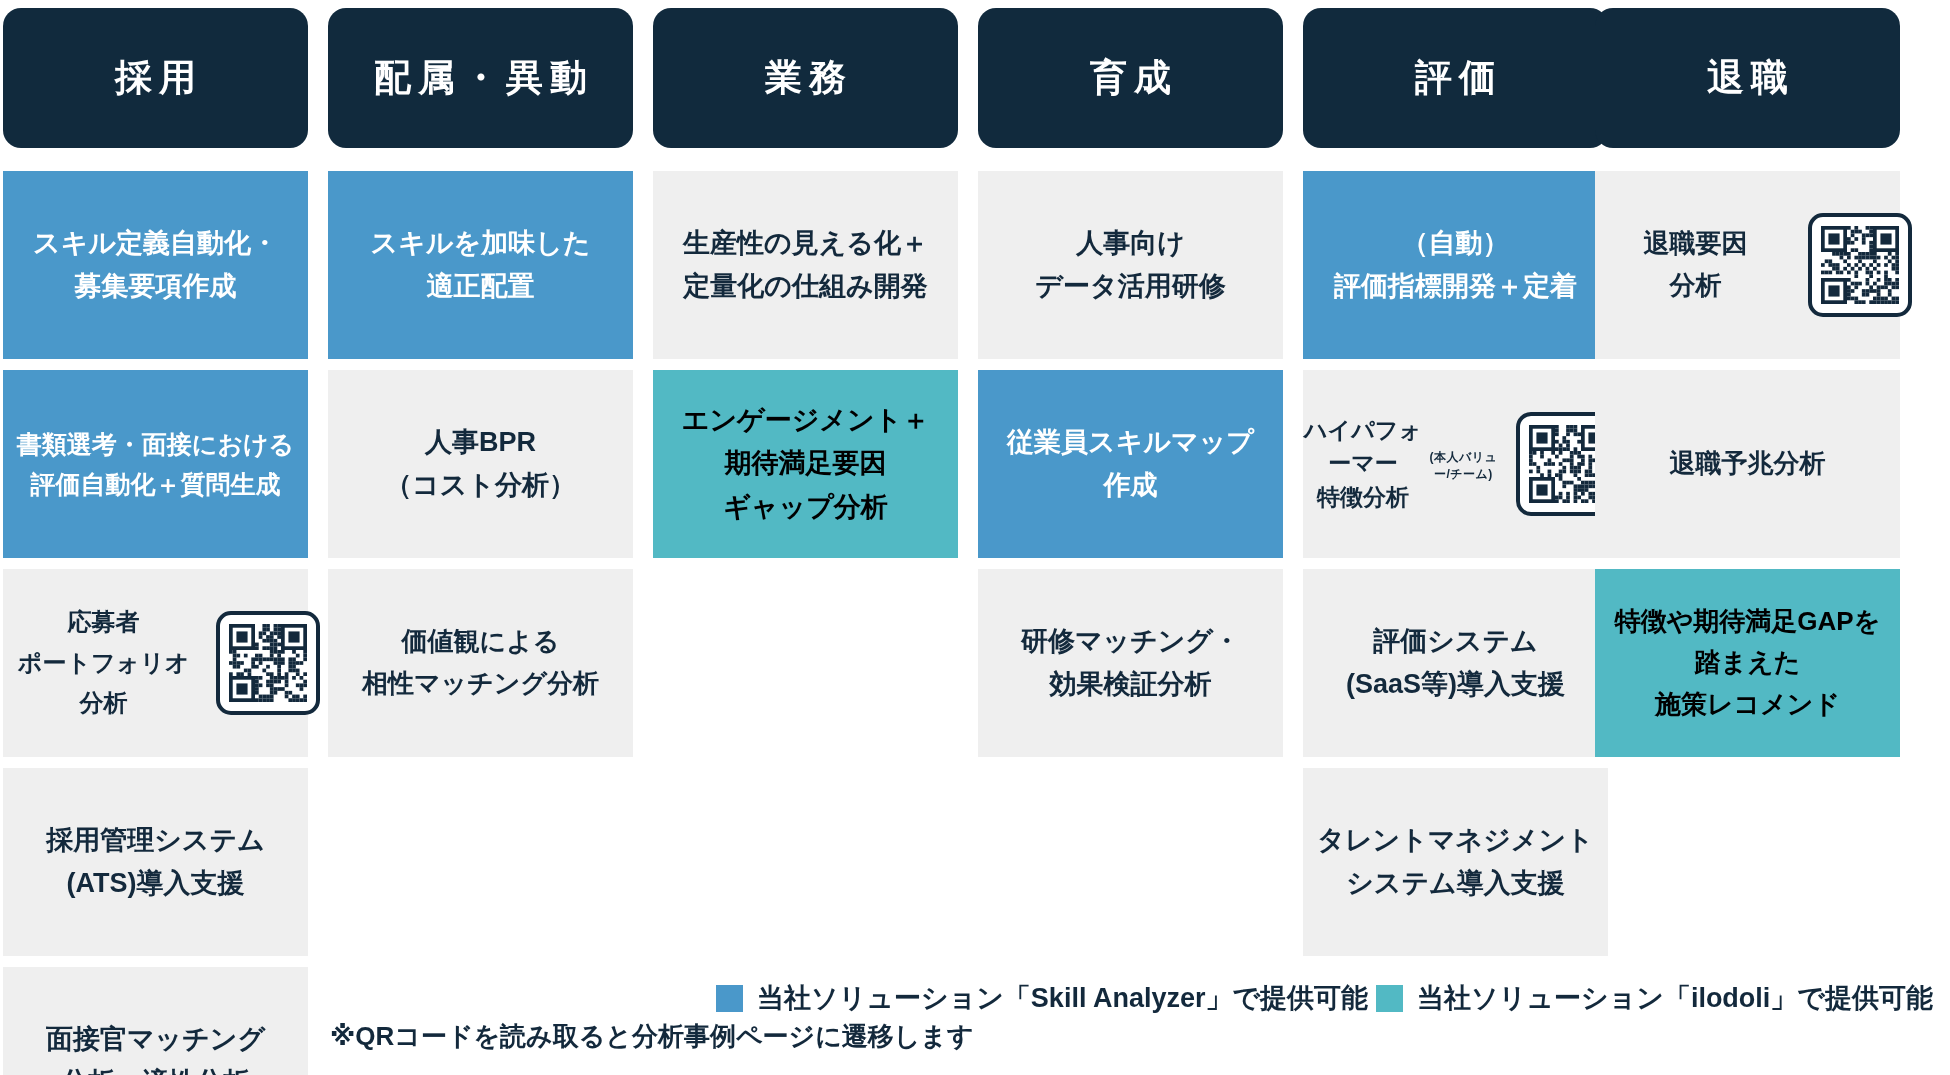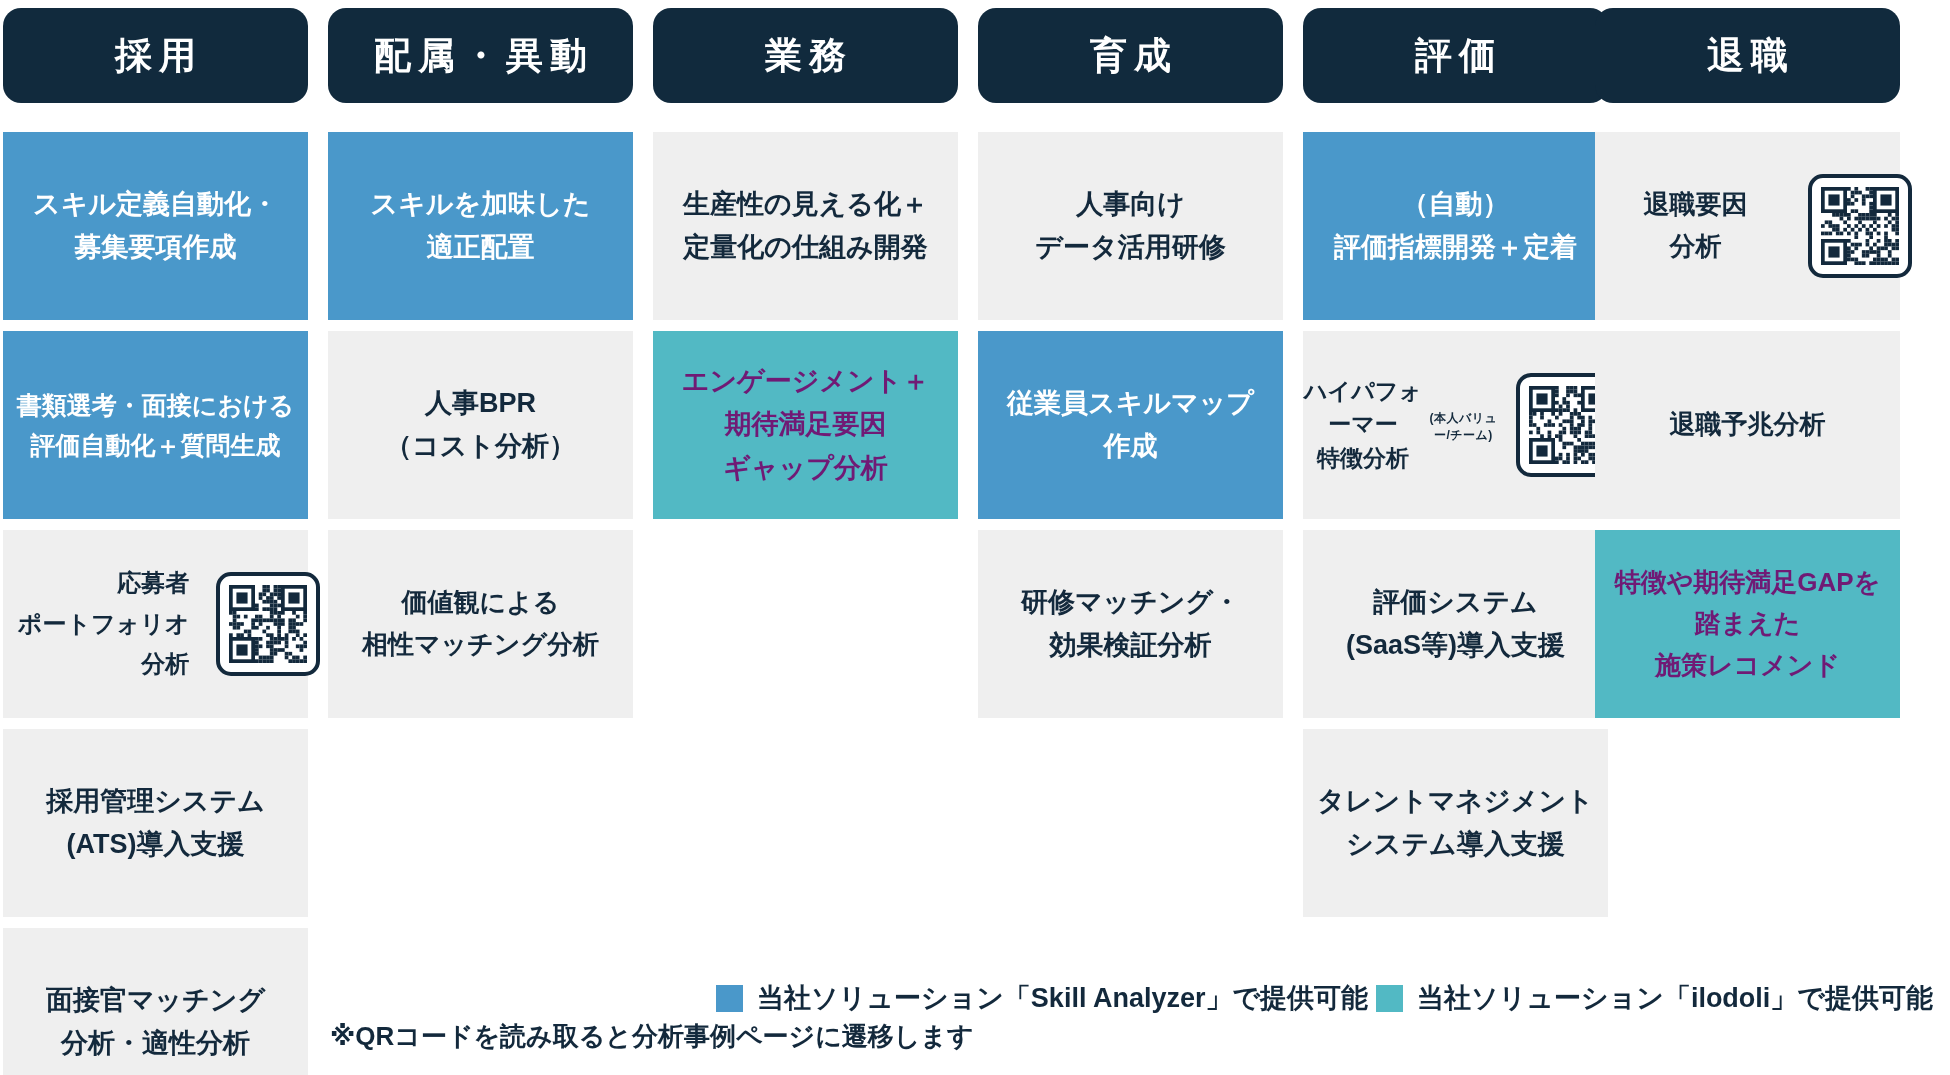--- a/index.html
+++ b/index.html
@@ -5,36 +5,36 @@
   html,body{margin:0;padding:0;}
   body{
     width:1950px;height:1075px;position:relative;background:#ffffff;
     font-family:"Liberation Sans","DejaVu Sans",sans-serif;
     color:#13293c;overflow:hidden;
   }
   .col{position:absolute;top:8px;width:305px;display:flex;flex-direction:column;}
   .col.c1{left:3px}.col.c2{left:328px}.col.c3{left:653px}
   .col.c4{left:978px}.col.c5{left:1303px}.col.c6{left:1595px}
   .header{
-    height:95px;flex:none;border-radius:18px;background:#112a3d;color:#ffffff;
+    height:140px;flex:none;border-radius:18px;background:#112a3d;color:#ffffff;
     display:flex;align-items:center;justify-content:center;
     font-size:37px;font-weight:700;letter-spacing:7px;text-indent:7px;
-    margin-bottom:29px;
+    margin-bottom:23px;
   }
   .cell{
     height:188px;flex:none;margin-bottom:11px;position:relative;
     display:flex;align-items:center;justify-content:center;
     text-align:center;font-size:27px;font-weight:700;line-height:1.6;
     white-space:pre-line;background:#efefef;color:#13293c;
   }
   .cell.blue{background:#4a98ca;color:#ffffff;}
-  .cell.teal{background:#52b9c4;color:#701a75;}
+  .cell.teal{background:#52b9c4;color:#000000;}
   .cell.sz25{font-size:25px;}
   .cell.sz26{font-size:26px;}
-  .cell.sz24{font-size:24px;line-height:1.7;text-align:right;}
+  .cell.sz24{font-size:24px;line-height:1.7;}
   .cell.has-qr{padding-right:104px;}
   .cell-text{white-space:pre-line;}
   .cell-stack{display:flex;flex-direction:row;align-items:center;line-height:1.45;}
   .cell-stack .main{font-size:23px;white-space:pre-line;}
   .cell-stack .sub{font-size:12px;margin-top:4px;letter-spacing:0.5px;}
   .qr-box{
     position:absolute;right:-12px;top:50%;transform:translateY(-50%);
     width:78px;height:78px;padding:9px;background:#ffffff;
     border:4px solid #13293c;border-radius:15px;box-sizing:content-box;
   }

